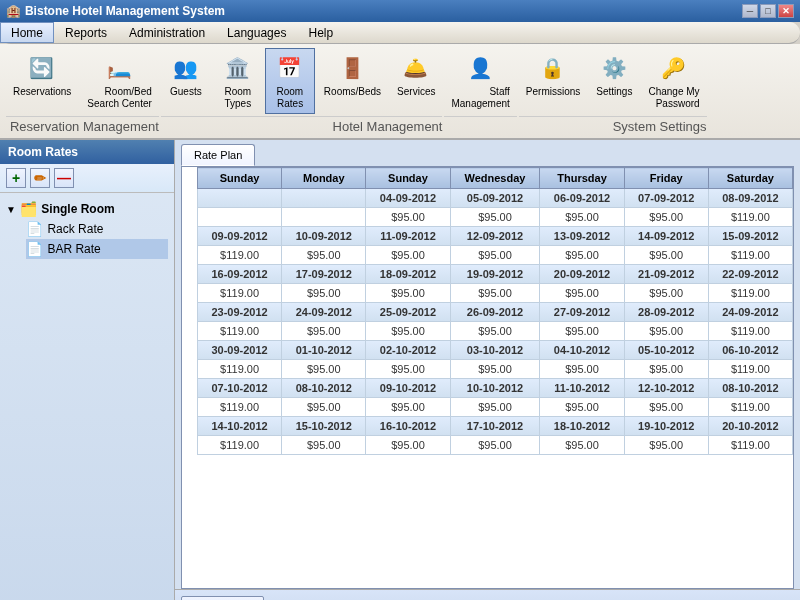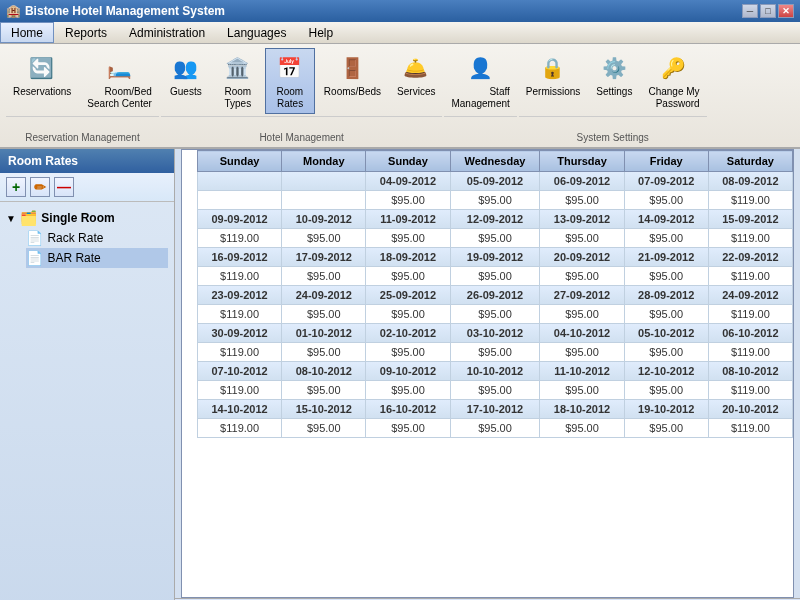--- a/index.html
+++ b/index.html
@@ -24,20 +24,21 @@
     }
     #title-bar .win-btn.close { background: linear-gradient(to bottom, #e88, #c44); color: white; }
 
     
     #menu-bar {
       background: linear-gradient(to bottom, #f5f3ee, #ddd8cc);
       height: 22px;
       display: flex;
       align-items: center;
       border-bottom: 1px solid #aaa;
+      border-radius: 11px;
     }
     .menu-item {
       padding: 3px 10px;
       cursor: pointer;
       height: 100%;
       display: flex;
       align-items: center;
       border: 1px solid transparent;
     }
     .menu-item:hover, .menu-item.active {
@@ -71,22 +72,22 @@
       font-size: 20px;
     }
     .toolbar-label { font-size: 10px; text-align: right; line-height: 1.2; margin-top: 2px; }
     .toolbar-group-wrapper {
       display: flex;
       flex-direction: column;
       align-items: center;
     }
     .toolbar-items-row { display: flex; gap: 2px; }
     .group-label-row {
-      font-size: 10px; color: #555; text-align: center; width: 100%;
-      border-top: 1px solid #ccc; padding-top: 15px; margin-top: 2px;
+      font-size: 13px; color: #555; text-align: right; width: 100%;
+      border-top: 1px solid #ccc; padding-top: 2px; margin-top: 2px;
     }
 
     
     #main { display: flex; height: calc(600px - 22px - 22px - 70px); }
 
     
     #sidebar {
       width: 175px;
       background: linear-gradient(to bottom, #dde8f5, #c8d8ec);
       border-right: 1px solid #aaa;
@@ -329,20 +330,23 @@
         <div class="tree-child-item selected">
           <span class="tree-icon">📄</span>
           <span>BAR Rate</span>
         </div>
       </div>
     </div>
     <div id="sidebar-bottom">Room Rates</div>
   </div>
 
   <div id="content">
+    <div id="tab-bar">
+      <div class="tab active">Rate Plan</div>
+    </div>
     <div id="rate-table-container">
       <div id="rate-table-scroll">
         <table>
           <thead>
             <tr>
               <th>Sunday</th>
               <th>Monday</th>
               <th>Sunday</th>
               <th>Wednesday</th>
               <th>Thursday</th>

